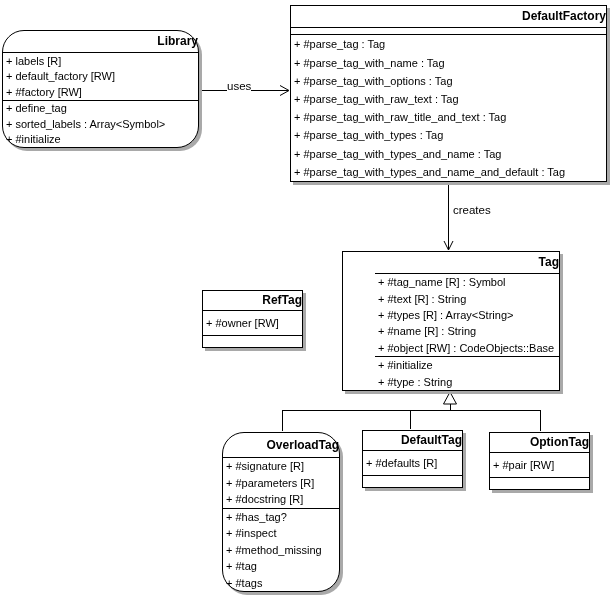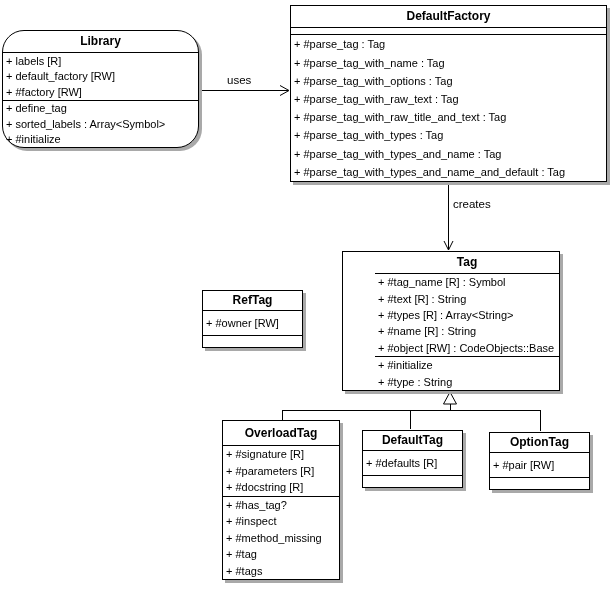--- a/index.html
+++ b/index.html
@@ -25,21 +25,21 @@
     background: #ffffff;
     border: 1px solid #000000;
     box-shadow: 3px 3px 0 #a9a9a9;
     color: #000000;
     font-size: 11px;
   }
   .uml-title {
     flex: 0 0 auto;
     height: 22px;
     line-height: 21px;
-    text-align: center;
+    text-align: right;
     font-weight: bold;
     font-size: 12px;
     border-bottom: 1px solid #000000;
     white-space: nowrap;
     overflow: hidden;
   }
   .uml-sec {
     display: flex;
     flex-direction: column;
     border-bottom: 1px solid #000000;
@@ -54,20 +54,21 @@
     padding: 0 3px;
     white-space: nowrap;
     overflow: hidden;
   }
   .edge-label {
     position: absolute;
     font-size: 11.5px;
     color: #000000;
     background: #ffffff;
     line-height: 14px;
+    margin-top: 6px;
   }
 </style>
 </head>
 <body>
 
 <div class="canvas">
 
   <svg class="edges" width="615" height="595" viewBox="0 0 615 595" fill="none" stroke="#000000" stroke-width="1">
     <g shape-rendering="crispEdges">
       <path d="M200,90.5 H288"></path>
@@ -141,21 +142,21 @@
       <div class="uml-row">+ #types [R] : Array&lt;String&gt;</div>
       <div class="uml-row">+ #name [R] : String</div>
       <div class="uml-row">+ #object [RW] : CodeObjects::Base</div>
     </div>
     <div class="uml-sec last" style="flex-grow:2">
       <div class="uml-row">+ #initialize</div>
       <div class="uml-row">+ #type : String</div>
     </div>
   </div>
 
-  <div class="uml-box" style="left:222px; top:420px; width:118px; height:160px;">
+  <div class="uml-box" style="left:222px; top:432px; width:118px; height:160px;border-radius:22px;">
     <div class="uml-title" style="height:25px; line-height:24px;">OverloadTag</div>
     <div class="uml-sec" style="flex-grow:3">
       <div class="uml-row">+ #signature [R]</div>
       <div class="uml-row">+ #parameters [R]</div>
       <div class="uml-row">+ #docstring [R]</div>
     </div>
     <div class="uml-sec last" style="flex-grow:5">
       <div class="uml-row">+ #has_tag?</div>
       <div class="uml-row">+ #inspect</div>
       <div class="uml-row">+ #method_missing</div>

